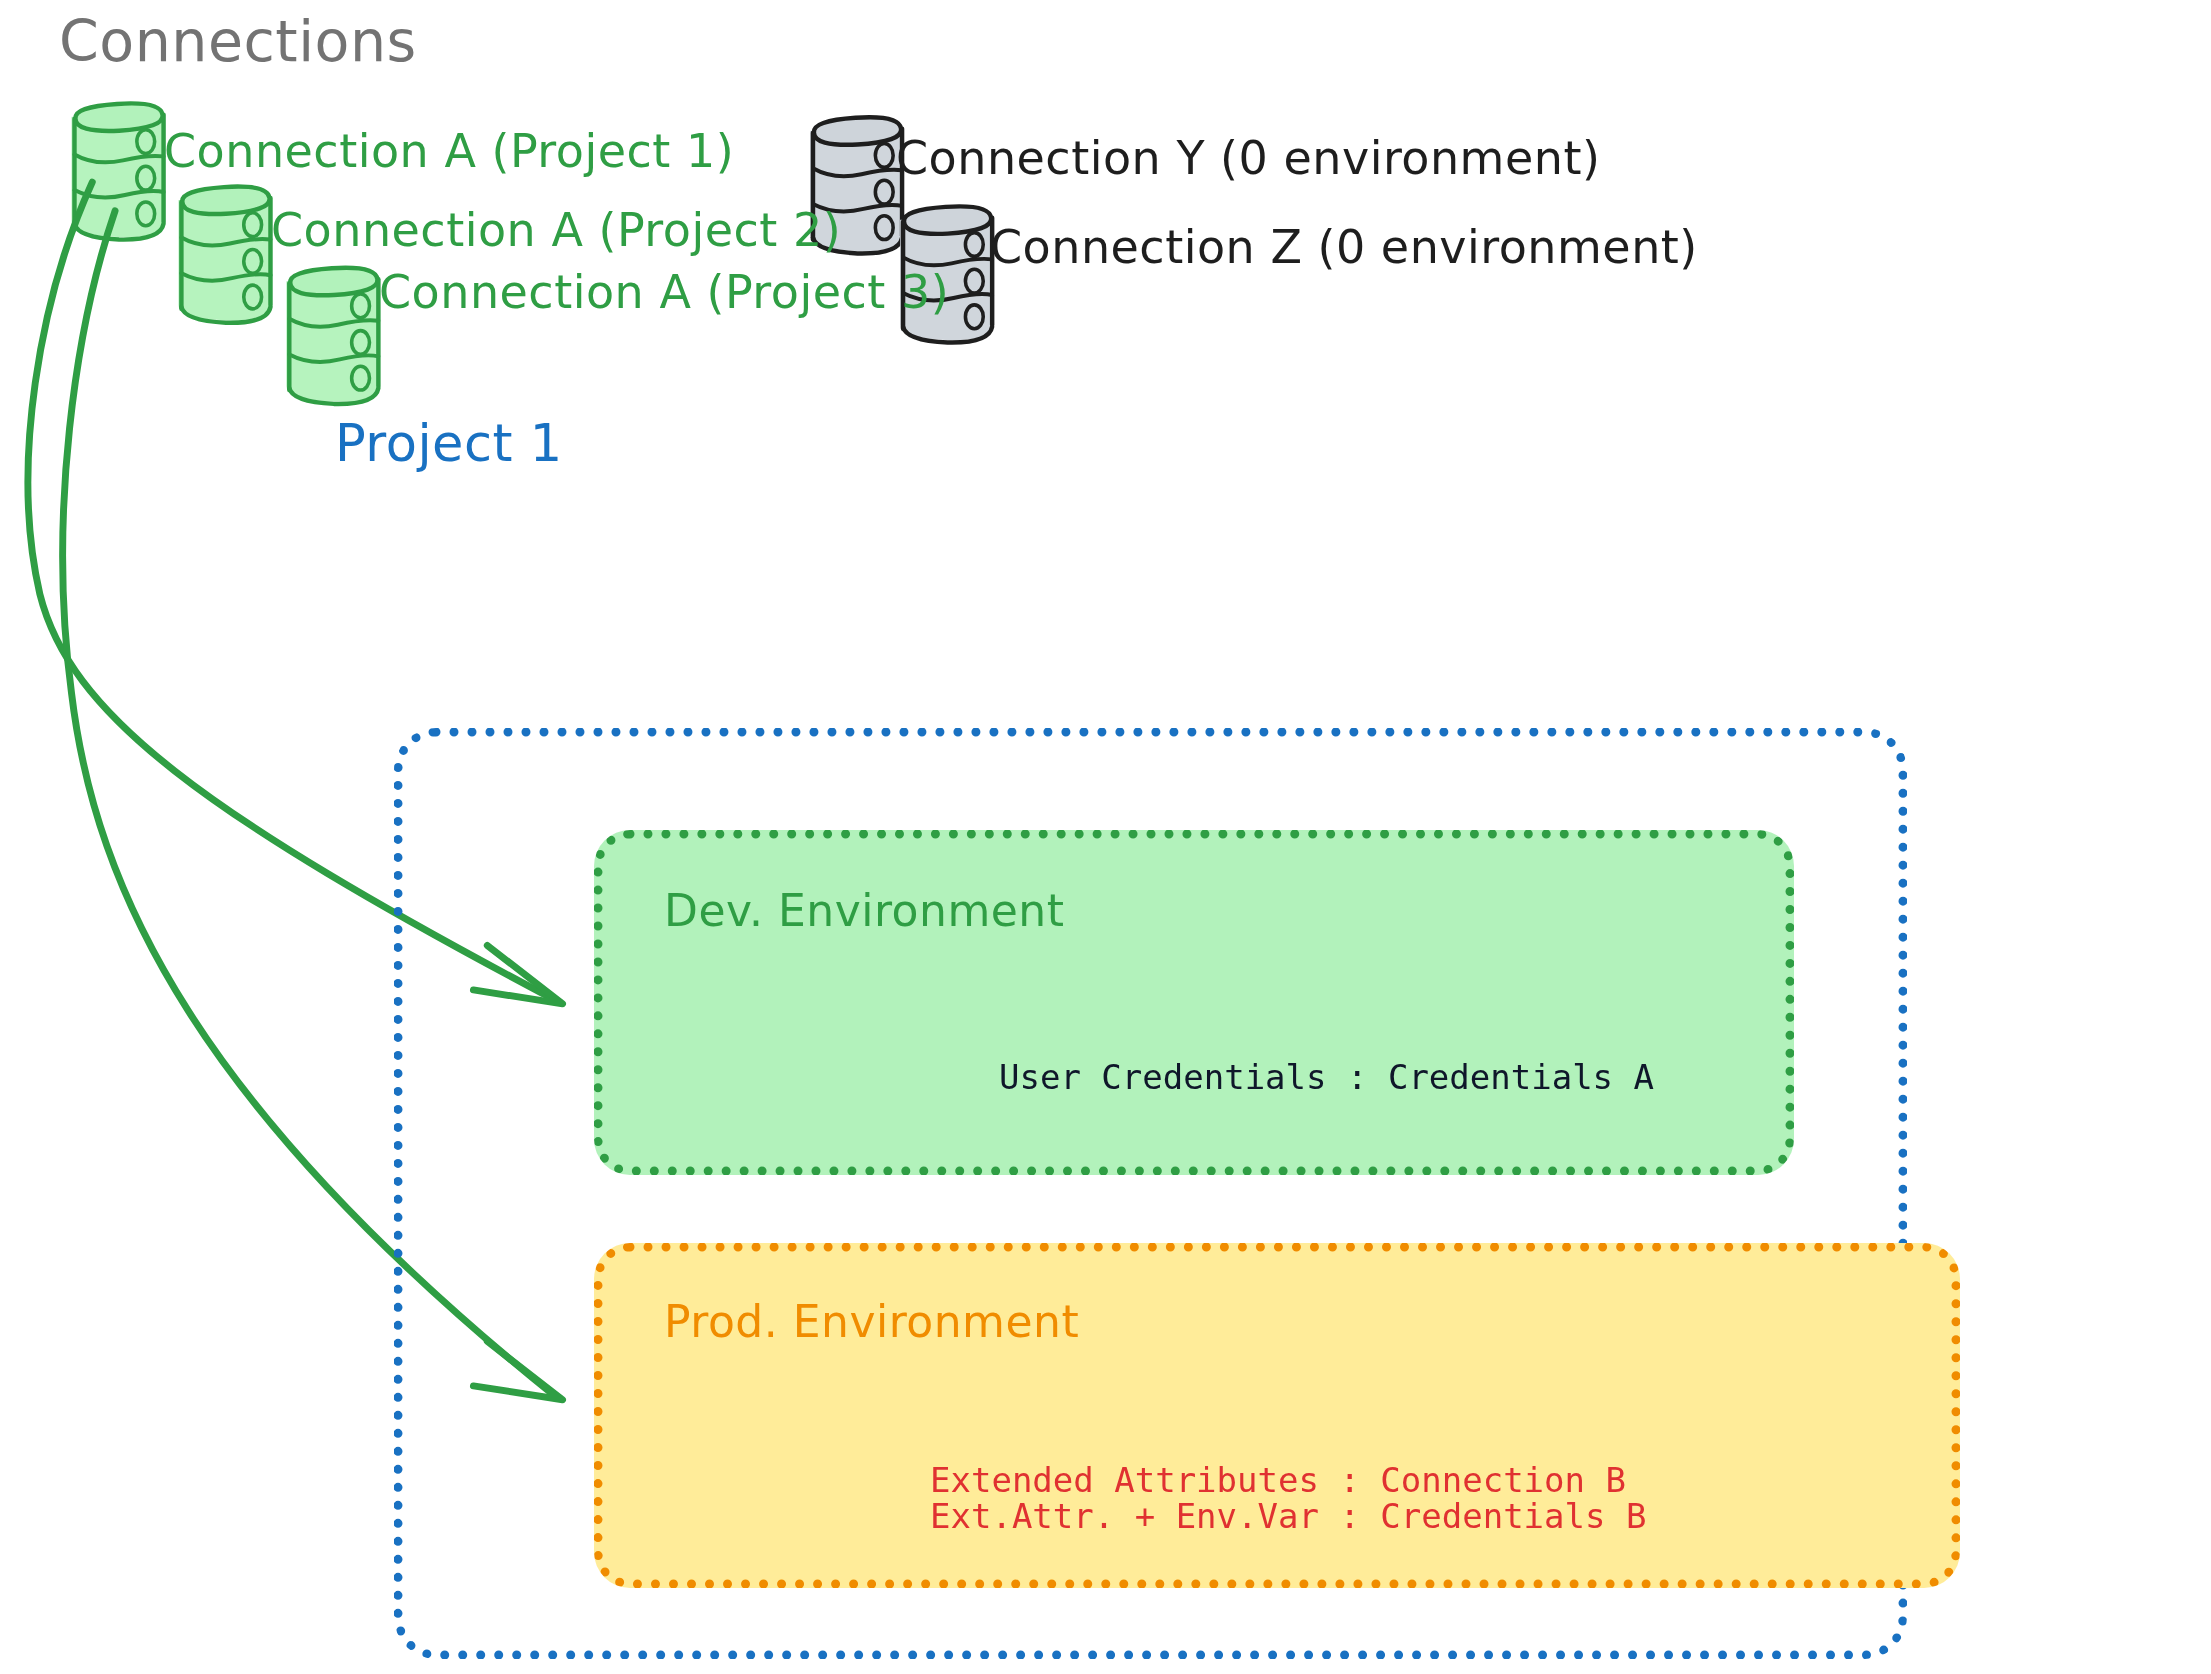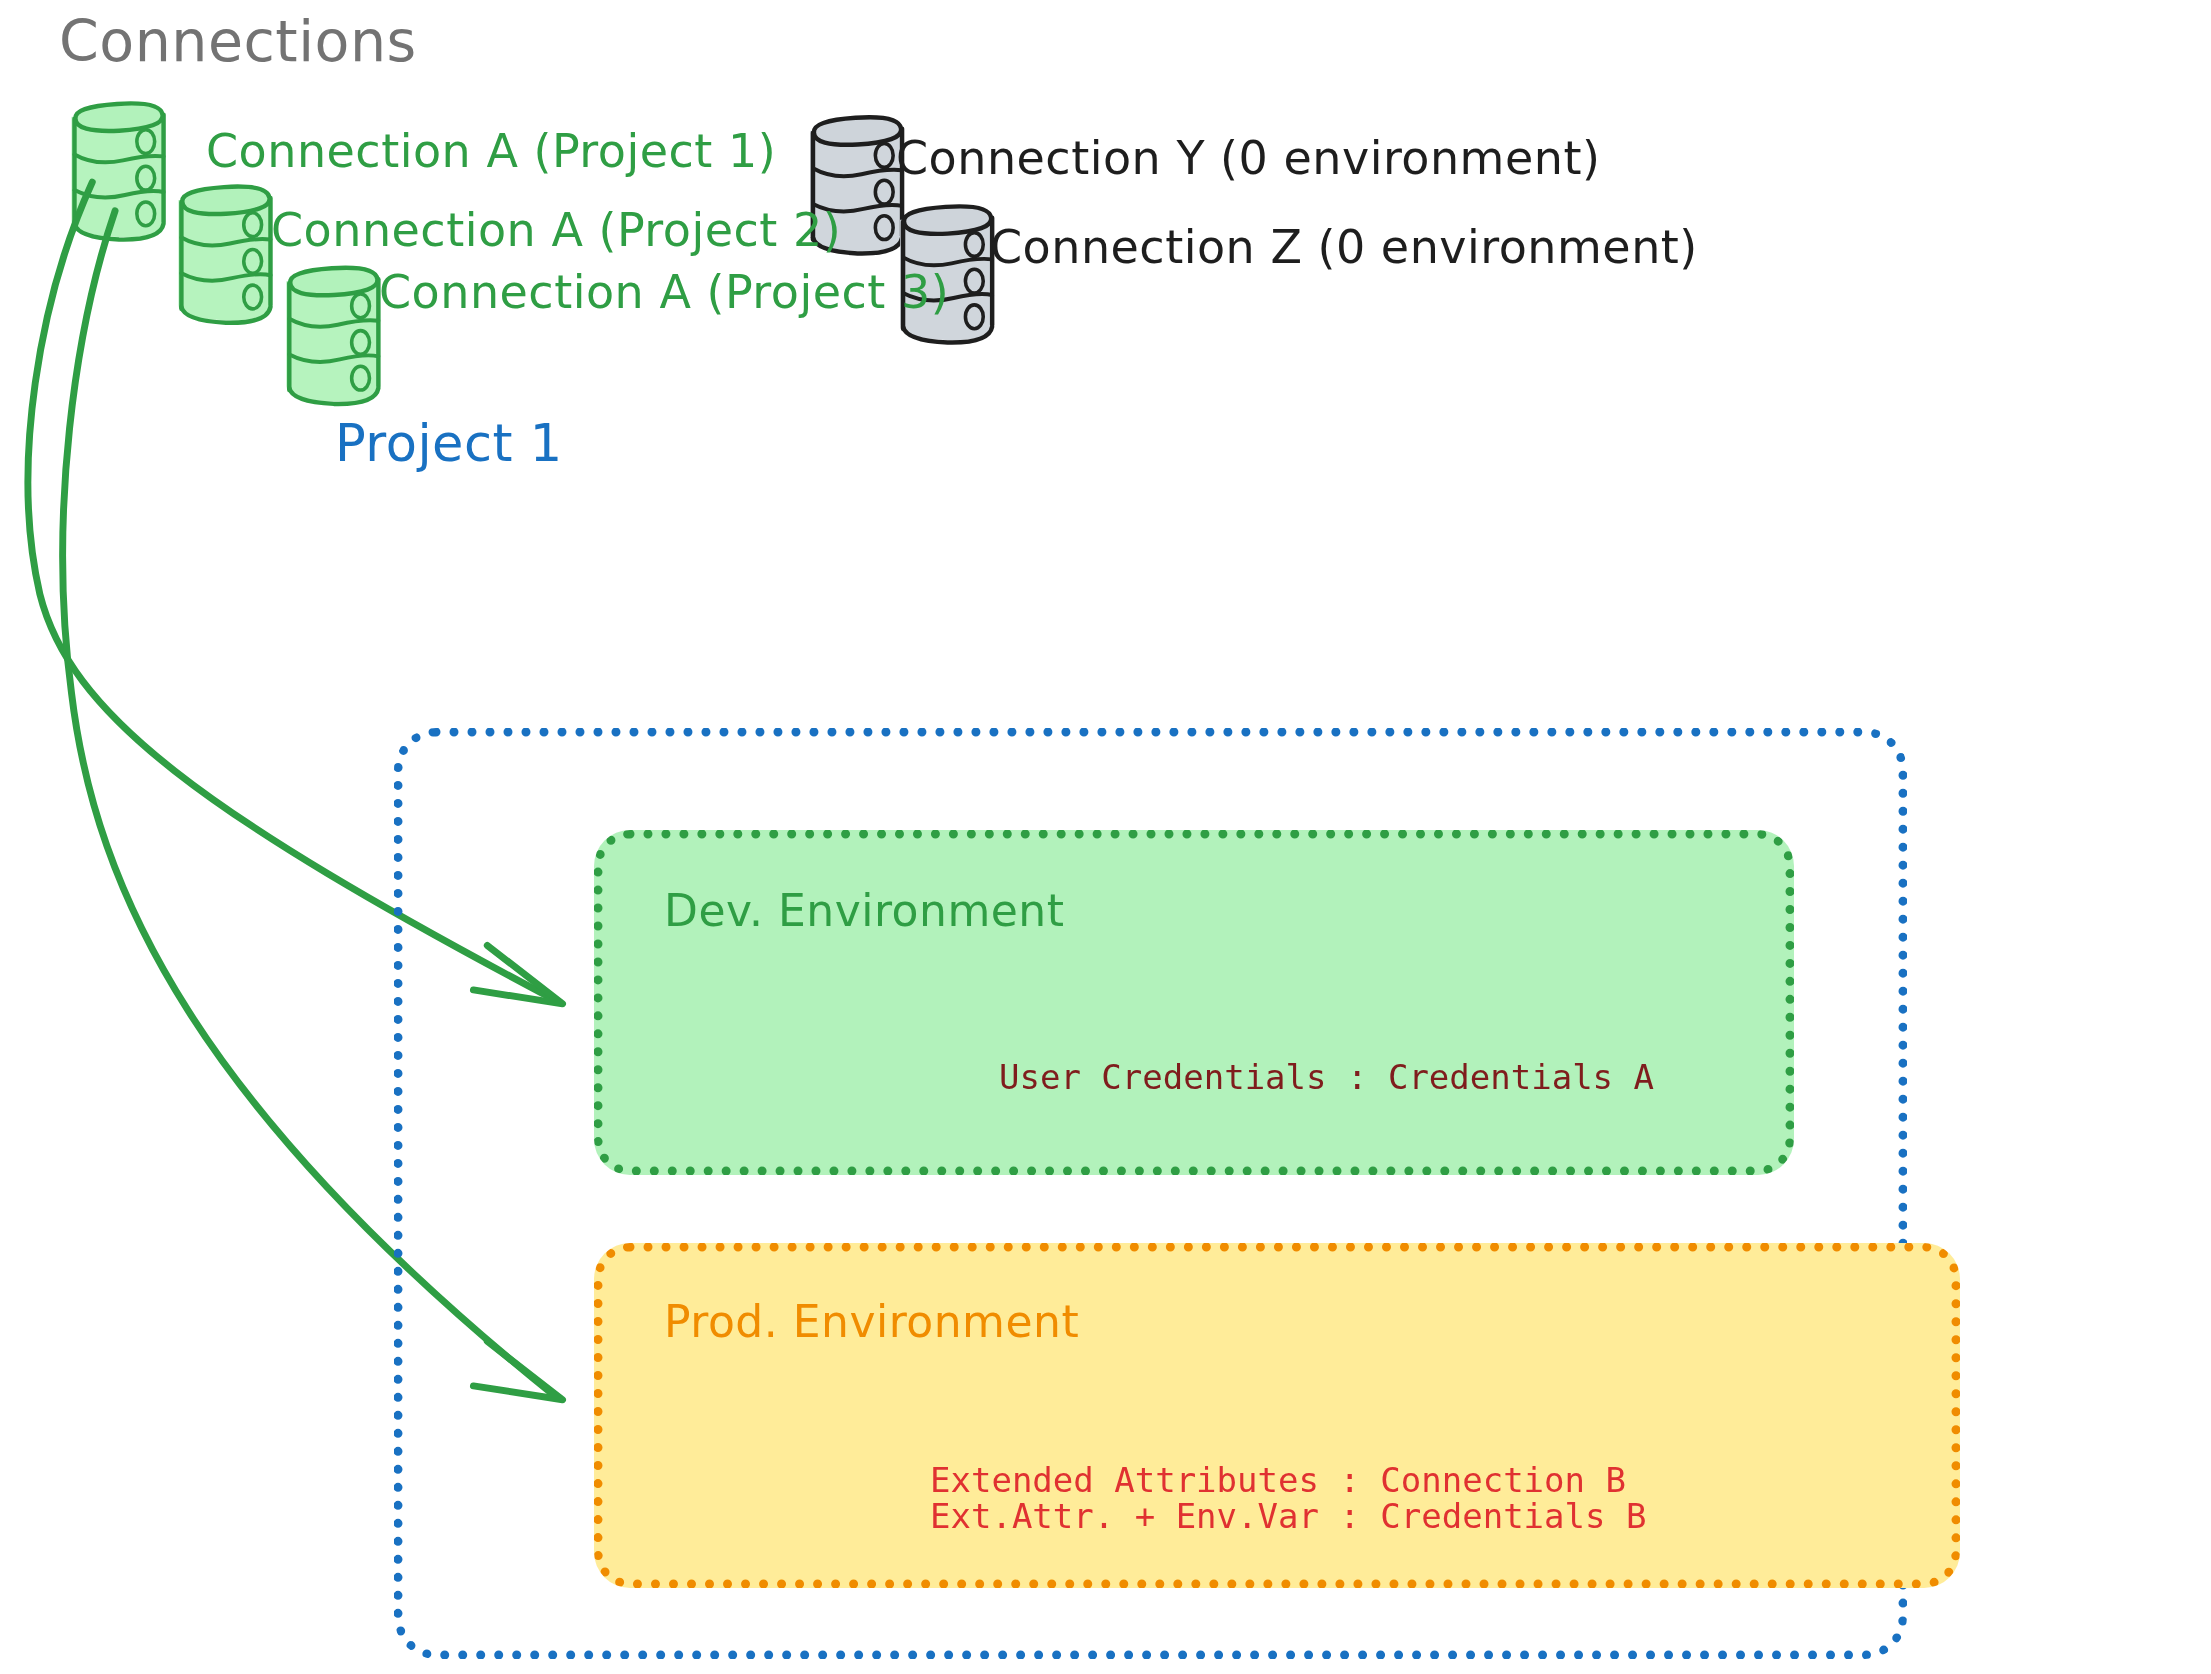--- a/index.html
+++ b/index.html
@@ -51,21 +51,21 @@
   .env-title.dev { color: #2f9e44; }
   .env-title.prod { color: #f08c00; }
 
   .mono {
     position: absolute;
     font-family: "DejaVu Sans Mono", monospace;
     font-size: 34px;
     white-space: pre;
     letter-spacing: 0px;
   }
-  .mono.green { color: #7f1d1d; }
+  .mono.green { color: #0f172a; }
   .mono.red   { color: #e03131; }
 
   
   .box {
     position: absolute;
     box-sizing: border-box;
     border-style: dotted;
     border-width: 9px;
   }
   .box.project {
@@ -152,21 +152,21 @@
     </g>
 
     <g>
       <path d="M116 213 C 76 330, 48 520, 72 700 C 96 900, 200 1120, 560 1410" fill="none" stroke="#2f9e44" stroke-width="7" stroke-linecap="round"></path>
       <path d="M492 1355 L568 1414 L478 1400" fill="none" stroke="#2f9e44" stroke-width="7" stroke-linecap="round" stroke-linejoin="round"></path>
     </g>
   </svg>
 
   <div class="hand title-connections">Connections</div>
 
-  <div class="hand conn-label" style="left:164px; top:124px;margin-left:42px;">Connection A (Project 1)</div>
+  <div class="hand conn-label" style="left:164px; top:124px;">Connection A (Project 1)</div>
 
   <div class="hand conn-label" style="left:271px; top:203px;">Connection A (Project 2)</div>
 
   <div class="hand conn-label" style="left:379px; top:265px;">Connection A (Project 3)</div>
 
   <div class="hand conn-label-gray" style="left:896px; top:131px;">Connection Y (0 environment)</div>
 
   <div class="hand conn-label-gray" style="left:990px; top:220px;">Connection Z (0 environment)</div>
 
   <div class="hand project-title">Project 1</div>

